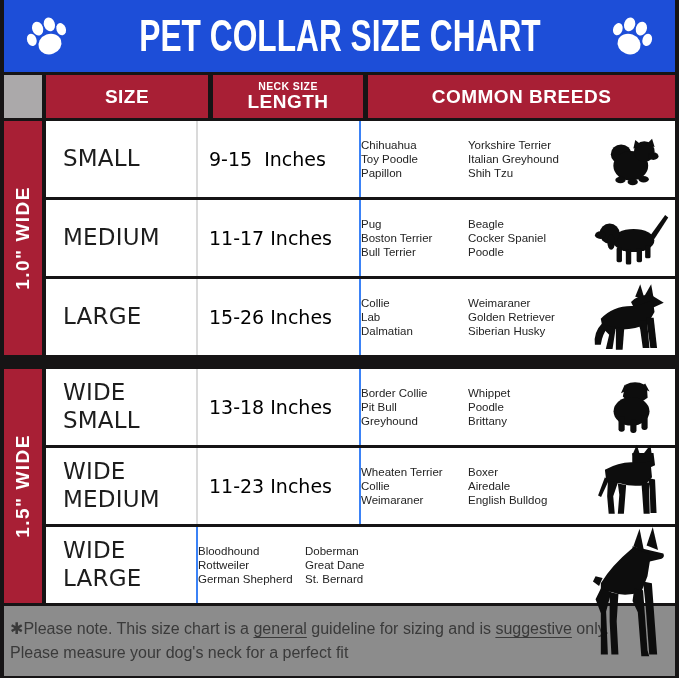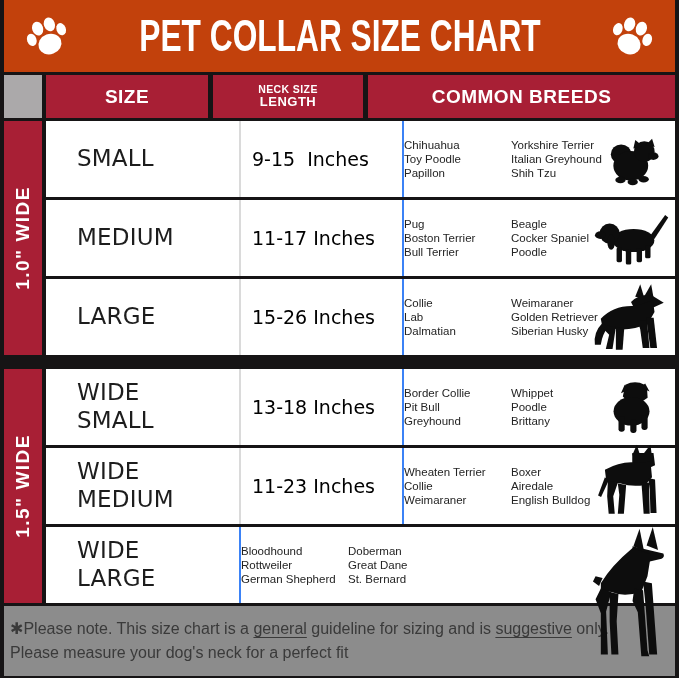--- a/index.html
+++ b/index.html
@@ -1,42 +1,42 @@
 <!DOCTYPE html>
 <html><head>
 <meta charset="utf-8">
 <style>
   html,body{margin:0;padding:0;background:#161415;}
   .frame{position:relative;width:679px;height:678px;background:#161415;
          box-sizing:border-box;padding:0 4px;font-family:"Liberation Sans",sans-serif;overflow:hidden;}
   
-  .top-header{position:relative;height:72px;background:#c2410c;display:flex;
+  .top-header{position:relative;height:72px;background:#1d4ed8;display:flex;
               align-items:center;justify-content:space-between;padding:0 18px;box-sizing:border-box;}
   .title{position:absolute;left:50%;top:50%;transform:translate(-50%,-50%) scaleX(.72);
          color:#fff;font-weight:bold;font-size:44px;white-space:nowrap;letter-spacing:0px;}
   .paw{width:50px;height:48px;}
   .paw.flip{transform:scaleX(-1);}
   
   .col-header{display:flex;height:43px;margin-top:3px;}
   .corner{width:38px;background:#ABA9AA;margin-right:4px;}
   .hcell{background:#A81F35;color:#fff;display:flex;align-items:center;justify-content:center;font-weight:bold;}
   .h-size{width:162px;margin-right:5px;font-size:19px;letter-spacing:.5px;}
   .h-neck{width:150px;margin-right:5px;flex-direction:column;line-height:1.05;}
   .h-neck .small{font-size:10.5px;letter-spacing:.4px;}
-  .h-neck .big{font-size:13px;letter-spacing:.5px;}
+  .h-neck .big{font-size:19px;letter-spacing:.5px;}
   .h-breeds{flex:1;font-size:19px;letter-spacing:.5px;}
   
   .section{display:flex;margin-top:3px;position:relative;z-index:2;}
   .sidebar{width:38px;background:#A81F35;margin-right:4px;display:flex;align-items:center;justify-content:center;}
   .side-label{writing-mode:vertical-rl;transform:rotate(180deg);color:#fff;font-weight:bold;
               font-size:19px;letter-spacing:1.5px;white-space:nowrap;}
   .rows{flex:1;display:flex;flex-direction:column;}
   .row{background:#fff;height:76px;display:flex;margin-bottom:3px;position:relative;}
   .row:last-child{margin-bottom:0;}
-  .cell-size{width:193px;display:flex;align-items:center;padding-left:31px;box-sizing:border-box;
+  .cell-size{width:150px;display:flex;align-items:center;padding-left:17px;box-sizing:border-box;
              font-family:"DejaVu Sans",sans-serif;font-size:23px;color:#1d1d1d;
              white-space:pre-line;line-height:1.2;letter-spacing:.2px;}
   .cell-neck{width:163px;border-left:2px solid #DADADA;display:flex;align-items:center;
              padding-left:11px;box-sizing:border-box;font-family:"DejaVu Sans",sans-serif;
              font-size:19px;color:#000000;white-space:pre;}
   .cell-breeds{flex:1;border-left:2px solid #3b82f6;display:flex;align-items:center;
                box-sizing:border-box;}
   .breeds-list{font-size:11.5px;line-height:14px;color:#242424;white-space:pre-line;}
   .bl1{width:107px;}
   .bl2{width:112px;}

